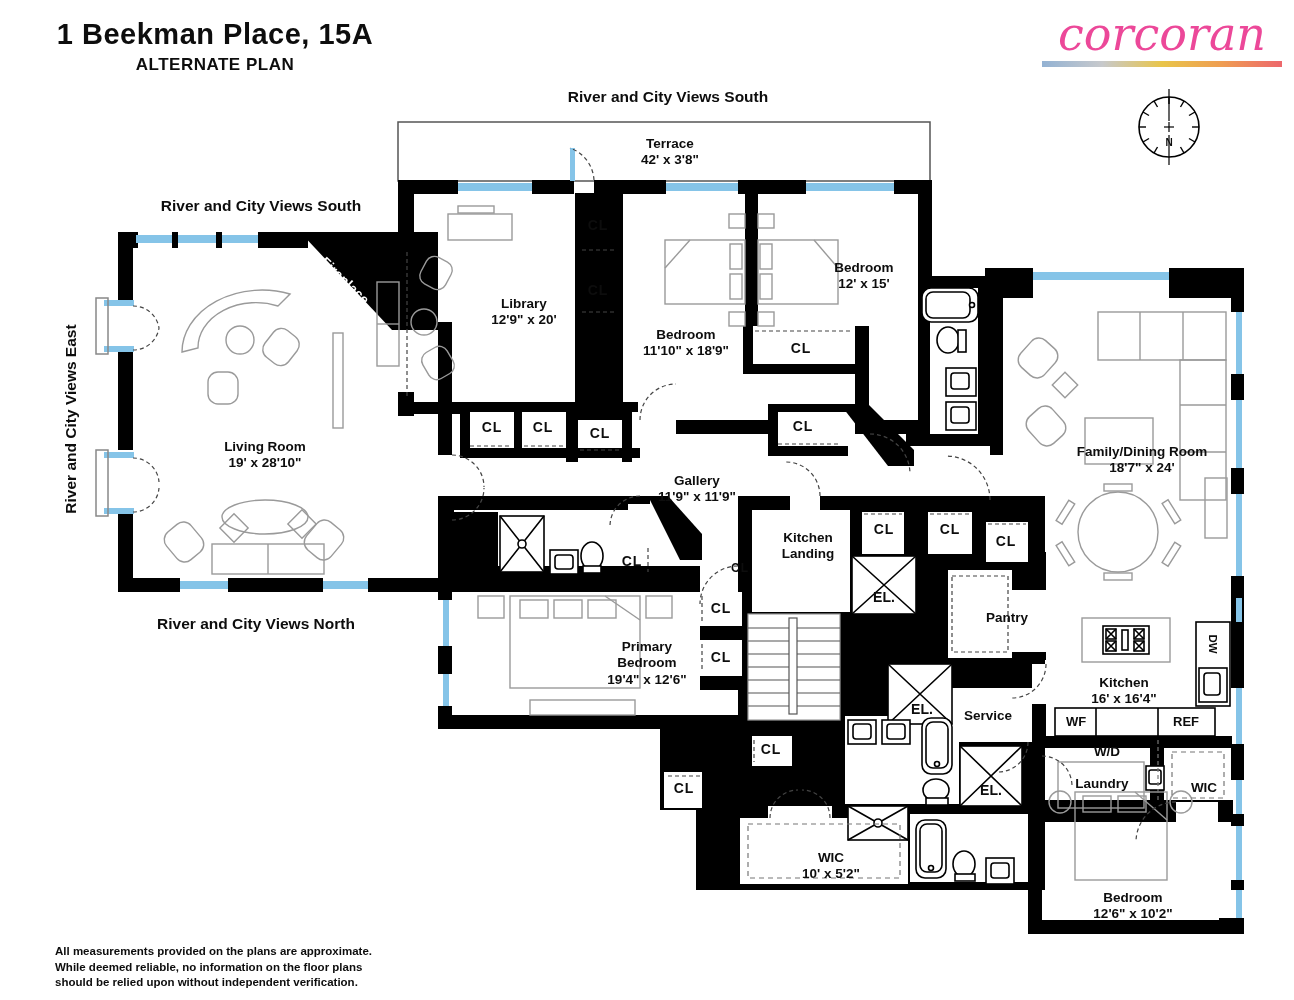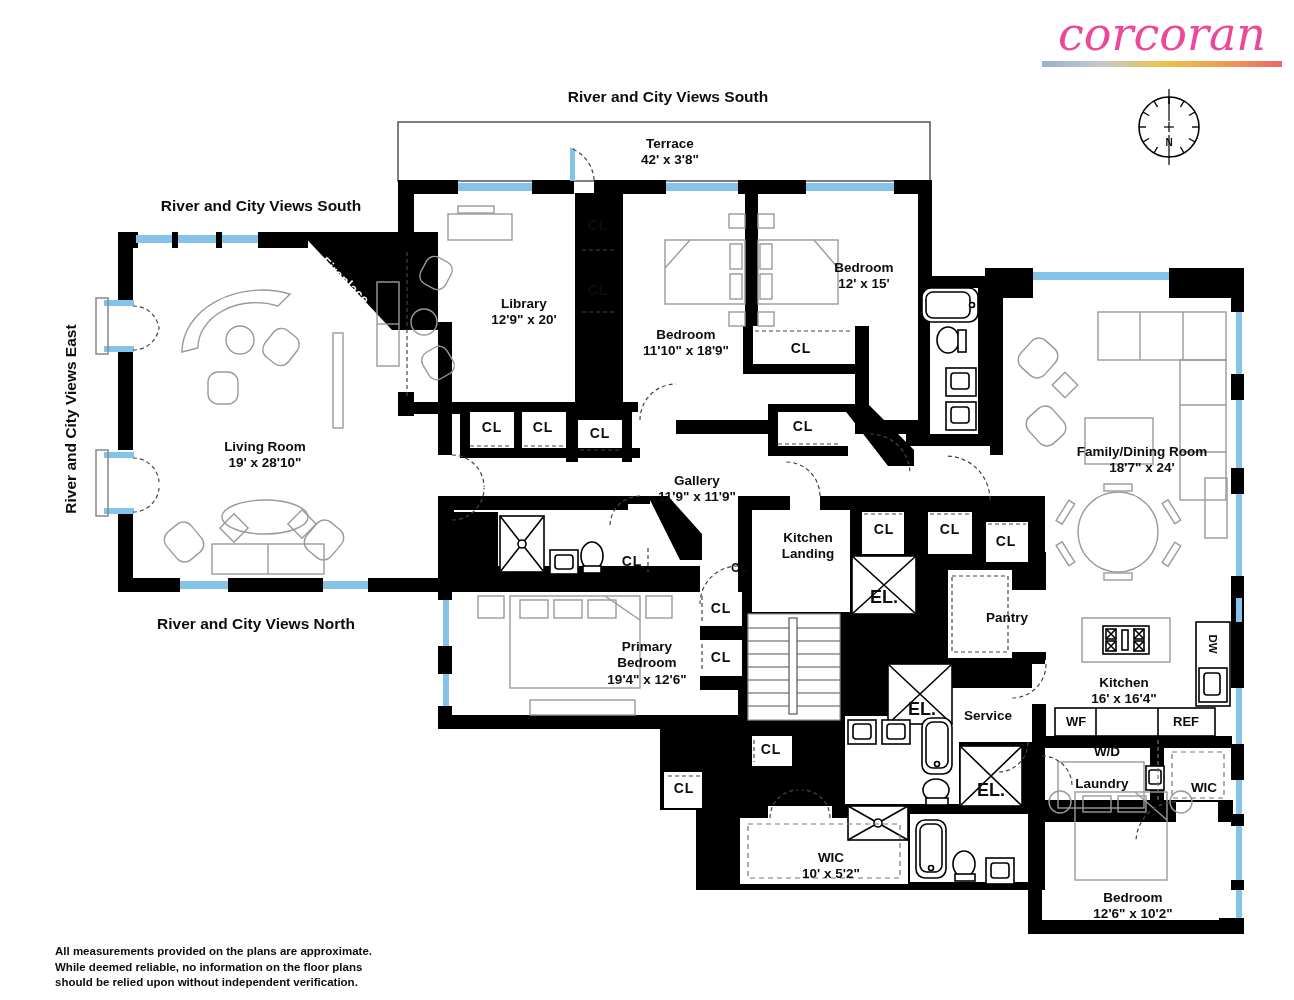--- a/index.html
+++ b/index.html
@@ -5,21 +5,21 @@
   html,body{margin:0;padding:0;background:#ffffff;}
   #stage{position:relative;width:1294px;height:1000px;background:#fff;overflow:hidden;
          font-family:"Liberation Sans",sans-serif;}
   svg{position:absolute;left:0;top:0;}
   .lbl{position:absolute;transform:translate(-50%,-50%);text-align:center;color:#0d0d0d;
        font-weight:bold;line-height:1.22;white-space:nowrap;}
   .room .rl-name{display:block;font-size:13.5px;}
   .room .rl-dims{display:block;font-size:13.5px;}
   .room-wrap{white-space:normal;width:110px;}
   .cl{font-size:14px;letter-spacing:1px;}
-  .el{font-size:18px;}
+  .el{font-size:14px;}
   .small-lbl{font-size:13px;}
   .view{font-size:15.5px;}
   .view-east{transform:translate(-50%,-50%) rotate(-90deg);}
   .dw{font-size:11.5px;transform:translate(-50%,-50%) rotate(90deg);}
   .fireplace{font-size:13px;color:#ffffff;transform:translate(-50%,-50%) rotate(44deg);letter-spacing:.5px;}
   #title{position:absolute;left:30px;top:18px;width:370px;text-align:center;}
   #title .t1{font-size:29px;font-weight:bold;color:#0d0d0d;letter-spacing:.5px;}
   #title .t2{font-size:17px;font-weight:bold;color:#0d0d0d;margin-top:4px;letter-spacing:.5px;}
   #brand{position:absolute;left:1042px;top:10px;width:240px;text-align:center;}
   #brand .logo{font-family:"DejaVu Serif",serif;font-style:italic;font-size:46px;color:#ec4899;line-height:1.05;}
@@ -430,20 +430,22 @@
       <line x1="-15" y1="26" x2="-11.5" y2="20"></line>
     </g>
     <line x1="0" y1="-38" x2="0" y2="-6" stroke-width="1.2"></line>
     <line x1="0" y1="8" x2="0" y2="38" stroke-width="1.2"></line>
     <line x1="-5" y1="0" x2="5" y2="0" stroke-width="1.2"></line>
         <line x1="0" y1="-5" x2="0" y2="5" stroke-width="1.2"></line>
   </g>
 </svg>
 
   <div id="title">
+    <div class="t1">1 Beekman Place, 15A</div>
+    <div class="t2">ALTERNATE PLAN</div>
   </div>
 
   <div id="brand">
     <div class="logo">corcoran</div>
     <div class="bar"></div>
   </div>
 
   <div class="lbl" style="left:1169px;top:143px;font-size:10px;">N</div>
 
   <div class="lbl view" style="left:668px;top:97px;">River and City Views South</div>

